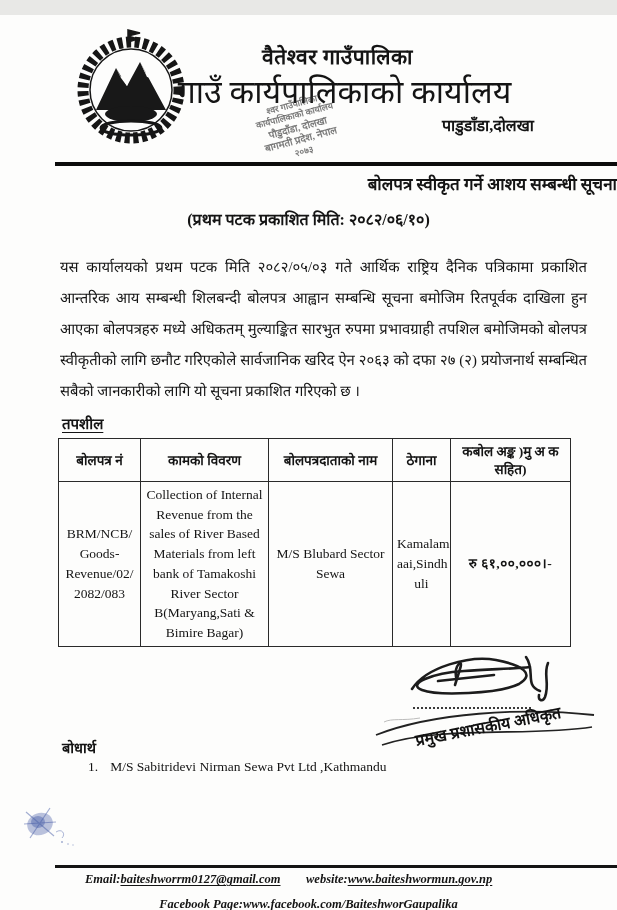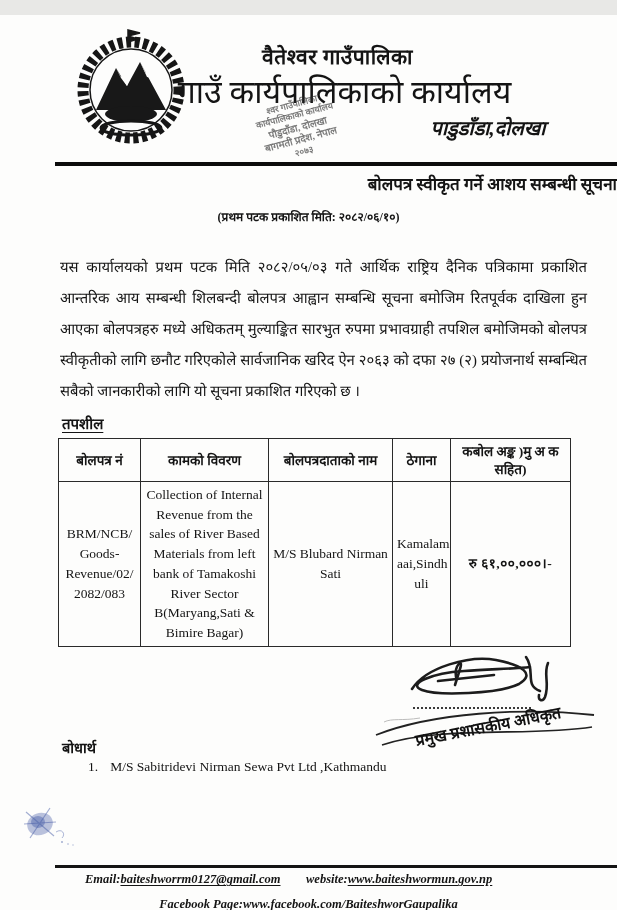--- a/index.html
+++ b/index.html
@@ -13,35 +13,35 @@
   .emblem { position:absolute; left:74px; top:13px; width:114px; height:122px; }
   .org-top {
     position:absolute; left:0; right:0; top:27px; text-align:center; padding-left:58px;
     font-size:21px; font-weight:700; letter-spacing:.5px;
   }
   .org-main {
     position:absolute; left:0; right:0; top:54px; text-align:center; padding-left:72px;
     font-size:32px; font-weight:400;
   }
   .addr { position:absolute; left:388px; top:99px; width:200px; text-align:center; }
-  .addr-1 { font-size:20px; font-weight:700; font-style:italic; }
+  .addr-1 { font-size:16px; font-weight:700; }
   .addr-2 { font-size:13px; font-weight:700; font-style:italic; margin-top:4px; }
   .hdr-stamp {
     position:absolute; left:230px; top:84px; width:136px; text-align:center;
     transform:rotate(-15deg); color:rgba(45,45,45,.62); line-height:1.25;
   }
   .hdr-stamp .s1 { font-size:9px; font-weight:700; }
   .hdr-stamp .s2 { font-size:9px; font-weight:700; }
   .hdr-stamp .s3 { font-size:10px; font-weight:700; }
   .hdr-stamp .s4 { font-size:10px; font-weight:700; }
   .hdr-stamp .s5 { font-size:9px; font-weight:700; }
   .thick-rule { position:absolute; left:55px; right:0; top:147px; height:4px; background:#0c0c0c; }
   
   .notice-title { position:absolute; left:0; right:0; top:157px; text-align:right; font-size:17px; font-weight:700; }
-  .notice-date  { position:absolute; left:0; right:0; top:193px; text-align:center; font-size:12px; font-weight:700; }
+  .notice-date  { position:absolute; left:0; right:0; top:193px; text-align:center; font-size:16px; font-weight:700; }
   .body-par {
     position:absolute; left:60px; top:237px; width:527px;
     font-size:14.8px; line-height:31px; text-align:justify; font-weight:500;
   }
   
   .tbl-label {
     position:absolute; left:62px; top:398px; font-size:15px; font-weight:700;
     text-decoration:underline; text-underline-offset:3px;
   }
   table.detail {
@@ -137,21 +137,21 @@
         <th>कामको विवरण</th>
         <th>बोलपत्रदाताको  नाम</th>
         <th>ठेगाना</th>
         <th>कबोल अङ्क )मु अ क सहित)</th>
       </tr>
     </thead>
     <tbody>
       <tr>
         <td>BRM/NCB/ Goods- Revenue/02/ 2082/083</td>
         <td>Collection of Internal Revenue from the sales of River Based Materials  from left bank of Tamakoshi River Sector B(Maryang,Sati &amp; Bimire Bagar)</td>
-        <td class="cell-bidder">M/S Blubard Nirman Sati</td>
+        <td class="cell-bidder">M/S Blubard Sector Sewa</td>
         <td>Kamalam aai,Sindh uli</td>
         <td class="cell-amount">रु ६१,००,०००।-</td>
       </tr>
     </tbody>
   </table>
 
   <svg class="sig-svg" viewBox="0 0 175 62">
     <g fill="none" stroke="#1c1c1c" stroke-width="2.6" stroke-linecap="round">
       <path d="M14,42 C28,20 72,8 98,13 C124,18 138,27 121,37 C100,47 40,49 24,43 C8,37 34,26 66,24 C92,22 116,22 132,20"></path>
       <path d="M58,30 C56,18 66,10 62,22 L57,38"></path>

